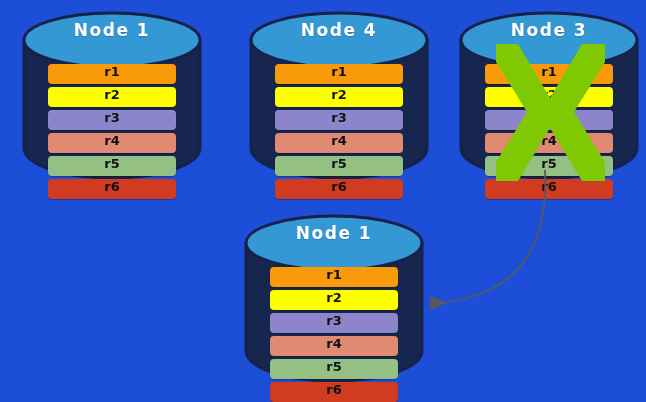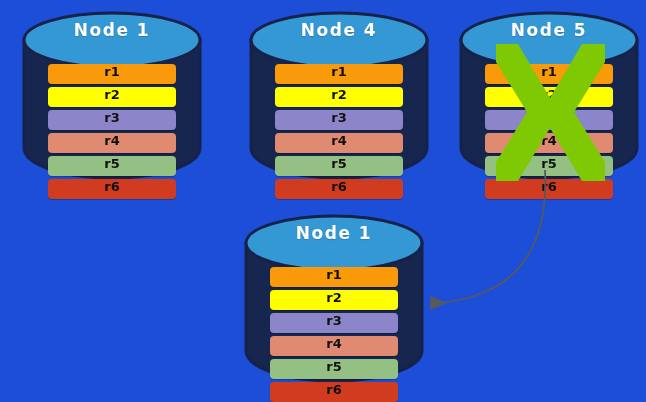--- a/index.html
+++ b/index.html
@@ -137,21 +137,21 @@
           <span class="row-label">r6</span>
         </div>
       </div>
   </div>
 
   <div class="node" id="node-3-el" style="left:458px; top:8px;">
     <svg class="node-svg" viewBox="0 0 182 172">
       <path d="M3 32 L3 140 A88 30 0 0 0 179 140 L179 32 Z" fill="#17264e" stroke="#16224a" stroke-width="3"></path>
       <ellipse cx="91" cy="32" rx="88" ry="27" fill="#3498d4" stroke="#16224a" stroke-width="3"></ellipse>
     </svg>
-    <div class="node-title">Node 5</div>
+    <div class="node-title">Node 3</div>
     <div class="rows">
         <div class="row" style="background: rgb(249, 154, 11);">
           <span class="row-label">r1</span>
         </div>
         <div class="row" style="background: rgb(255, 255, 0);">
           <span class="row-label">r2</span>
         </div>
         <div class="row" style="background: rgb(141, 133, 201);">
           <span class="row-label">r3</span>
         </div>

